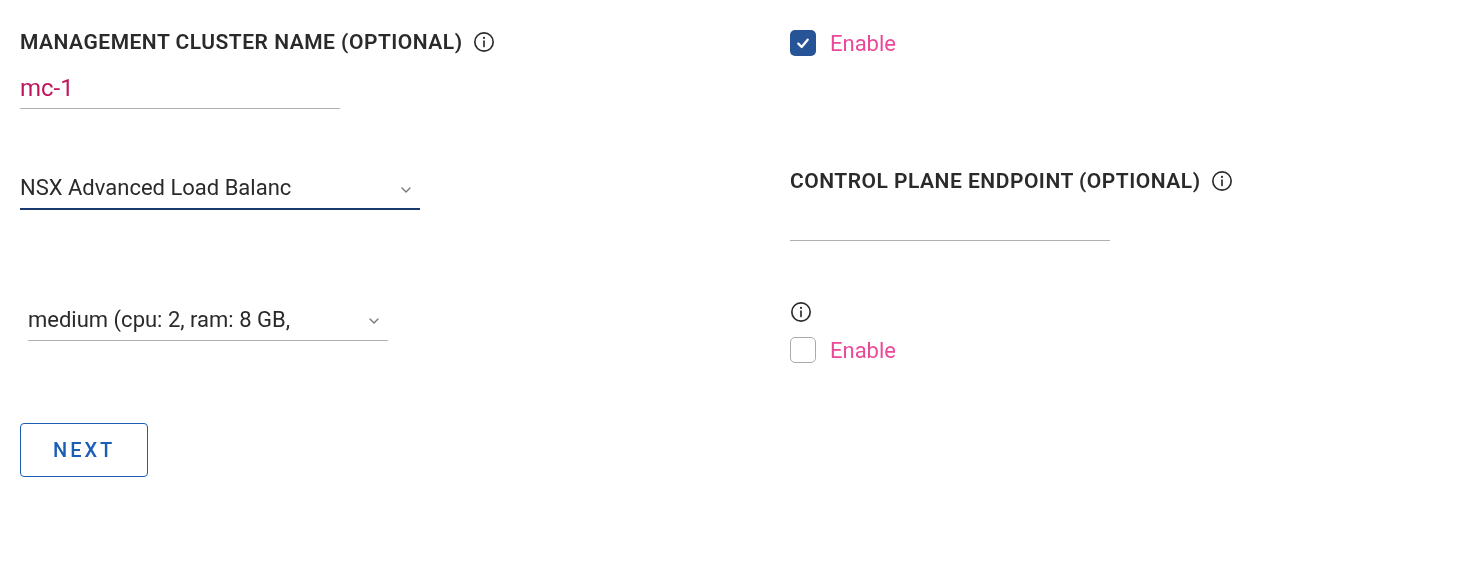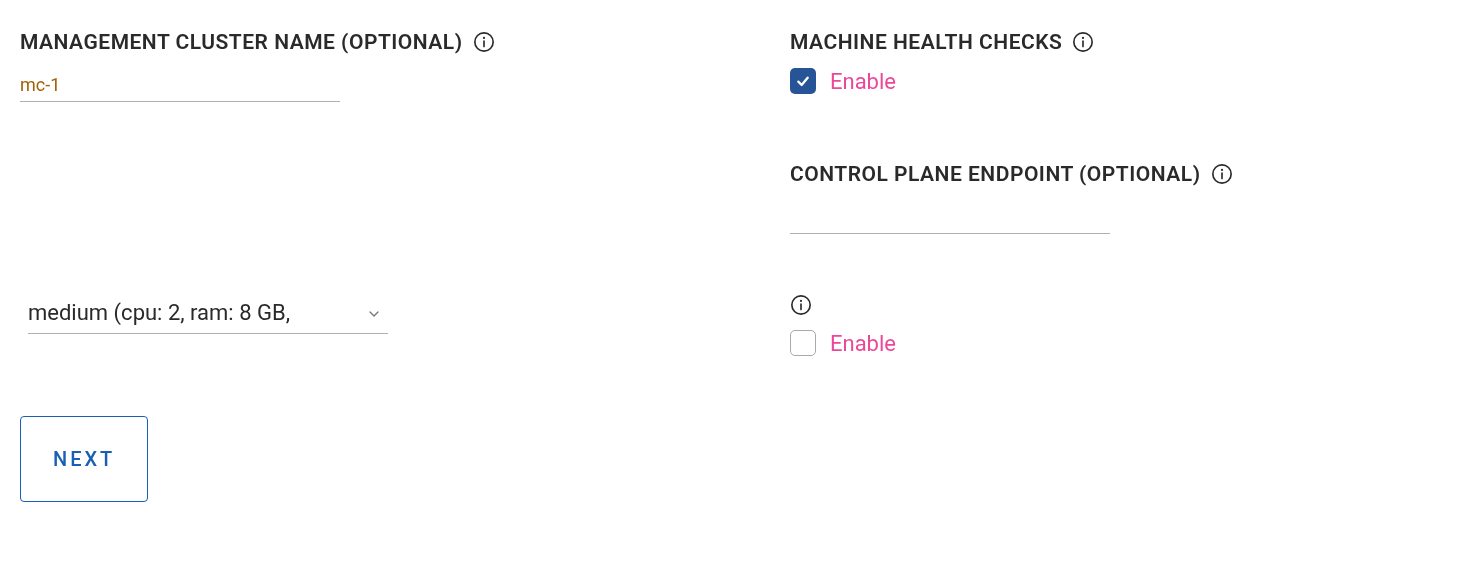--- a/index.html
+++ b/index.html
@@ -43,22 +43,22 @@
       height: 22px;
       flex-shrink: 0;
     }
     .info-icon svg {
       width: 22px;
       height: 22px;
     }
     .text-input {
       border: none;
       border-bottom: 1px solid #b0b0b0;
-      font-size: 18px;
-      color: #a16207;
+      font-size: 24px;
+      color: #be185d;
       padding: 6px 0;
       width: 320px;
       outline: none;
       background: transparent;
       font-family: inherit;
     }
     .select-wrapper {
       position: relative;
       width: 400px;
     }
@@ -142,21 +142,21 @@
     .button-row {
       margin-top: 60px;
     }
     .next-button {
       border: 1.5px solid #1a5fb4;
       background: #fff;
       color: #1a5fb4;
       font-size: 20px;
       font-weight: 500;
       letter-spacing: 3px;
-      padding: 30px 32px;
+      padding: 14px 32px;
       border-radius: 4px;
       cursor: pointer;
       font-family: inherit;
     }
   </style>
 </head>
 <body>
 
 <div class="form-grid">
 
@@ -168,41 +168,39 @@
           <circle cx="12" cy="12" r="10"></circle>
           <circle cx="12" cy="7.5" r="1.2" fill="#2a2a2a" stroke="none"></circle>
           <line x1="12" y1="11" x2="12" y2="17" stroke-linecap="round"></line>
         </svg>
       </span>
     </div>
     <input type="text" class="text-input" value="mc-1" style="">
   </div>
 
   <div class="field-group">
-    <div class="field-label">
-      <span>MACHINE HEALTH CHECKS</span>
-      <span class="info-icon">
-        <svg viewBox="0 0 24 24" fill="none" stroke="#2a2a2a" stroke-width="1.8">
-          <circle cx="12" cy="12" r="10"></circle>
-          <circle cx="12" cy="7.5" r="1.2" fill="#2a2a2a" stroke="none"></circle>
-          <line x1="12" y1="11" x2="12" y2="17" stroke-linecap="round"></line>
-        </svg>
-      </span>
-    </div>
     <div class="checkbox-row">
       <span class="checkbox checked">
         <svg viewBox="0 0 24 24" fill="none" stroke="#fff" stroke-width="3.5" stroke-linecap="round" stroke-linejoin="round">
           <polyline points="5,13 10,18 19,7"></polyline>
         </svg>
       </span>
       <span class="checkbox-label">Enable</span>
     </div>
   </div>
 
   <div class="field-group">
+    <div class="select-wrapper">
+      <button type="button" class="select-input">NSX Advanced Load Balanc</button>
+      <span class="chevron-down">
+        <svg viewBox="0 0 24 24" fill="none" stroke="#777" stroke-width="2" stroke-linecap="round" stroke-linejoin="round">
+          <polyline points="6,9 12,15 18,9"></polyline>
+        </svg>
+      </span>
+    </div>
   </div>
 
   <div class="field-group">
     <div class="field-label">
       <span>CONTROL PLANE ENDPOINT (OPTIONAL)</span>
       <span class="info-icon">
         <svg viewBox="0 0 24 24" fill="none" stroke="#2a2a2a" stroke-width="1.8">
           <circle cx="12" cy="12" r="10"></circle>
           <circle cx="12" cy="7.5" r="1.2" fill="#2a2a2a" stroke="none"></circle>
           <line x1="12" y1="11" x2="12" y2="17" stroke-linecap="round"></line>

